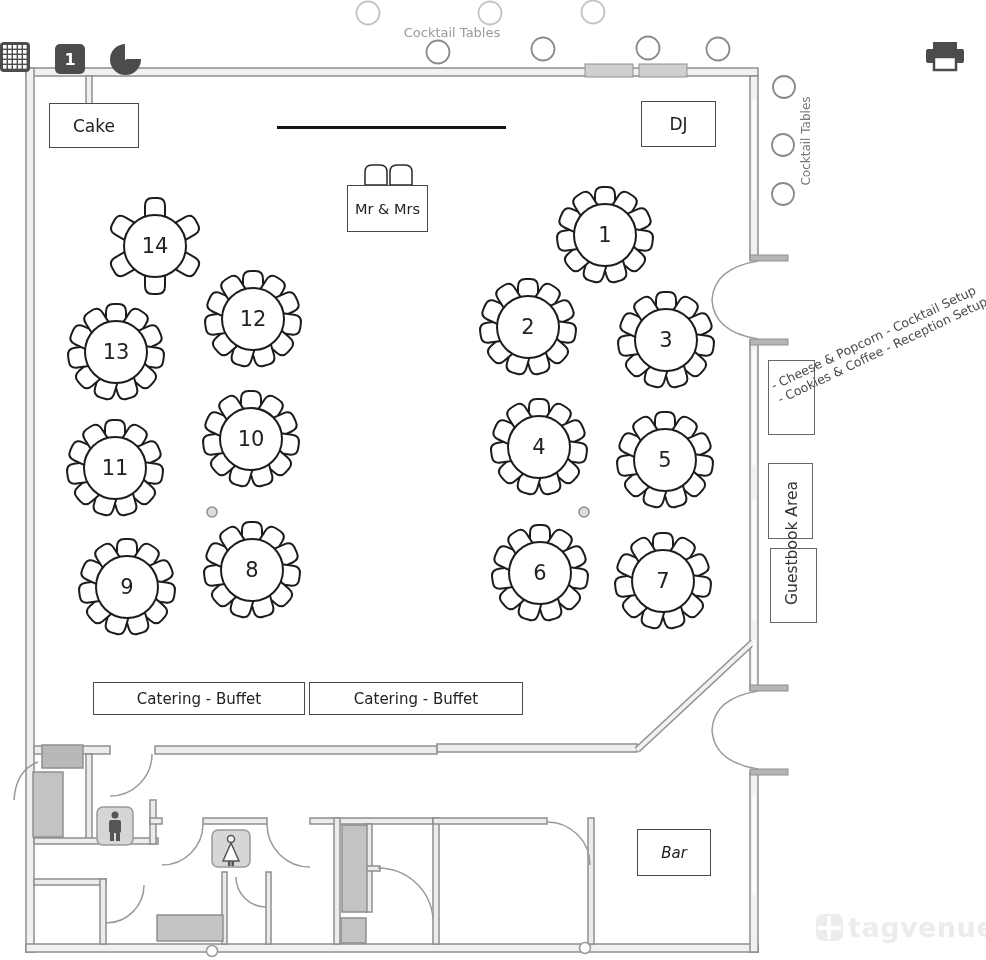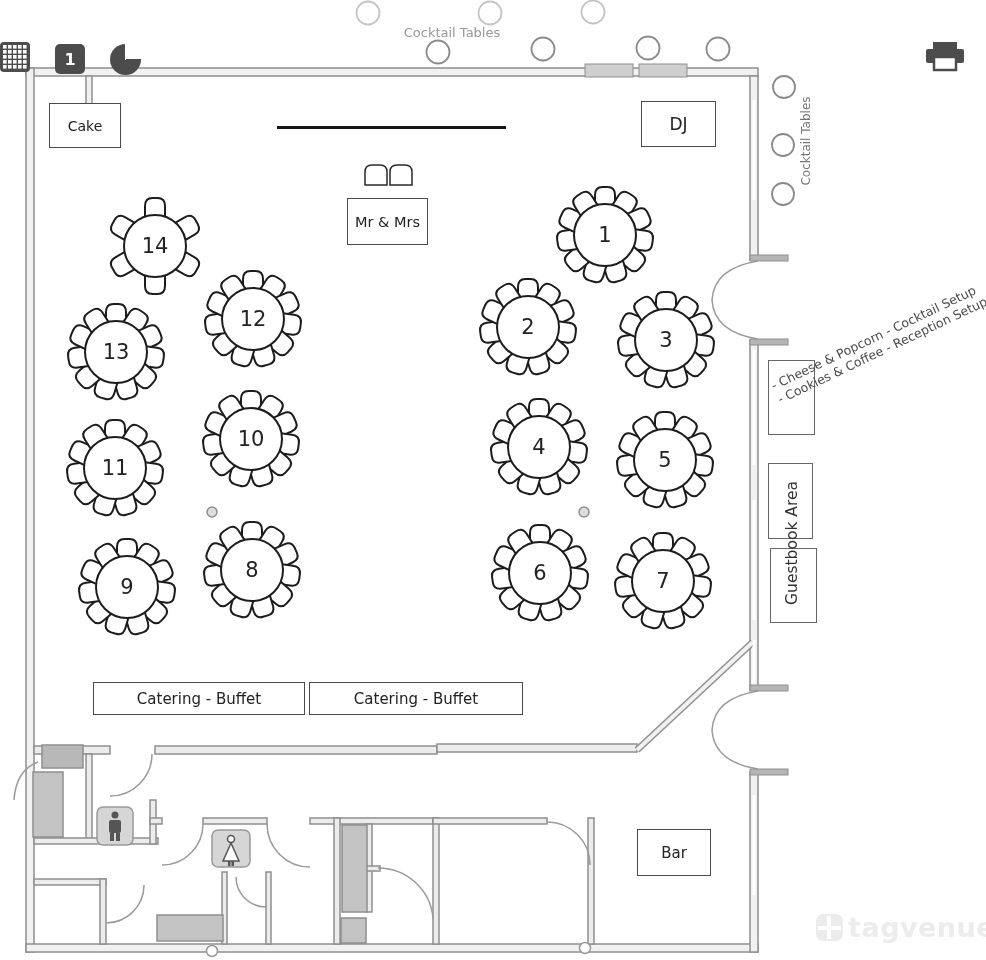--- a/index.html
+++ b/index.html
@@ -396,43 +396,43 @@
 
   <div class="toolbtn" id="page-btn" style="left:55px;top:44px;">
     <span>1</span>
   </div>
   <div class="toolbtn" id="pie-icon" style="left:110px;top:44px;"></div>
 
   <div class="lbl muted" style="left:352px;top:25px;width:200px;font-size:13px;">Cocktail Tables</div>
 
   <div class="lbl muted vlabel" style="left:746px;top:134px;width:120px;font-size:12px;color:#777;">Cocktail Tables</div>
 
-  <div class="box" style="left:49px;top:103px;width:72px;height:45px;font-size:14px;">
+  <div class="box" style="left:49px;top:103px;width:90px;height:45px;font-size:17px;">
        <span>Cake</span>
     </div>
 
   <div id="mirror-line"></div>
 
   <div class="box" style="left:641px;top:101px;width:75px;height:46px;font-size:17px;">
        <span>DJ</span>
     </div>
 
-  <div class="box" style="left:347px;top:198px;width:81px;height:47px;font-size:14.5px;">
+  <div class="box" style="left:347px;top:185px;width:81px;height:47px;font-size:14.5px;">
        <span>Mr &amp; Mrs</span>
     </div>
 
   <div class="box" style="left:93px;top:682px;width:212px;height:33px;font-size:15px;">
        <span>Catering - Buffet</span>
     </div>
 
   <div class="box" style="left:309px;top:682px;width:214px;height:33px;font-size:15px;">
        <span>Catering - Buffet</span>
     </div>
 
-  <div class="box" style="left:637px;top:829px;width:74px;height:47px;font-size:15px;">
+  <div class="box" style="left:637px;top:829px;width:74px;height:47px;font-size:15px;font-style:italic;">
        <span>Bar</span>
     </div>
 
   <div class="box thinbox" style="left:768px;top:360px;width:47px;height:75px;"></div>
 
   <div class="box thinbox" style="left:768px;top:463px;width:45px;height:76px;"></div>
   <div class="box thinbox" style="left:770px;top:548px;width:47px;height:75px;"></div>
   <div class="lbl vlabel" style="left:707px;top:534px;width:170px;font-size:15.5px;color:#333;">Guestbook Area</div>
 
   <div class="annot">

